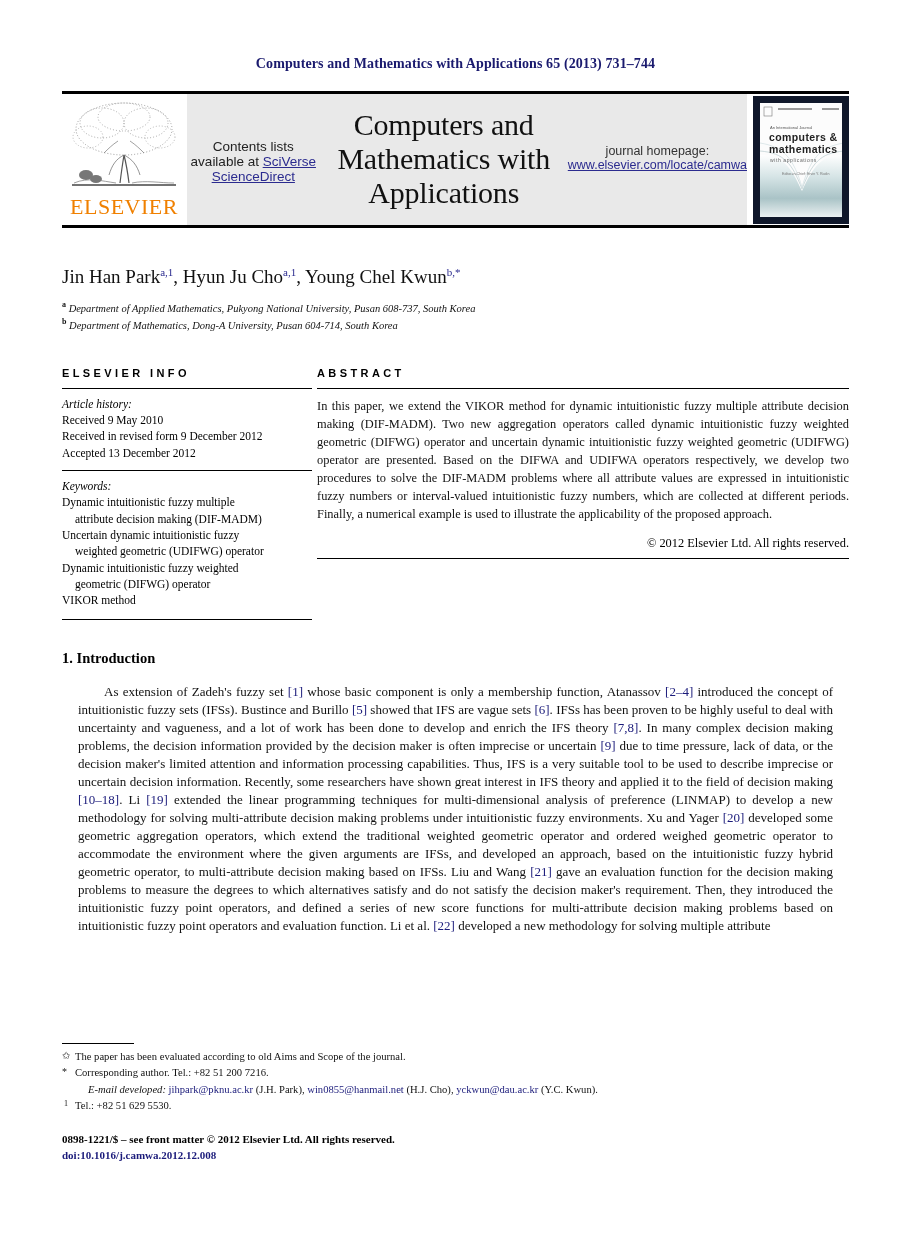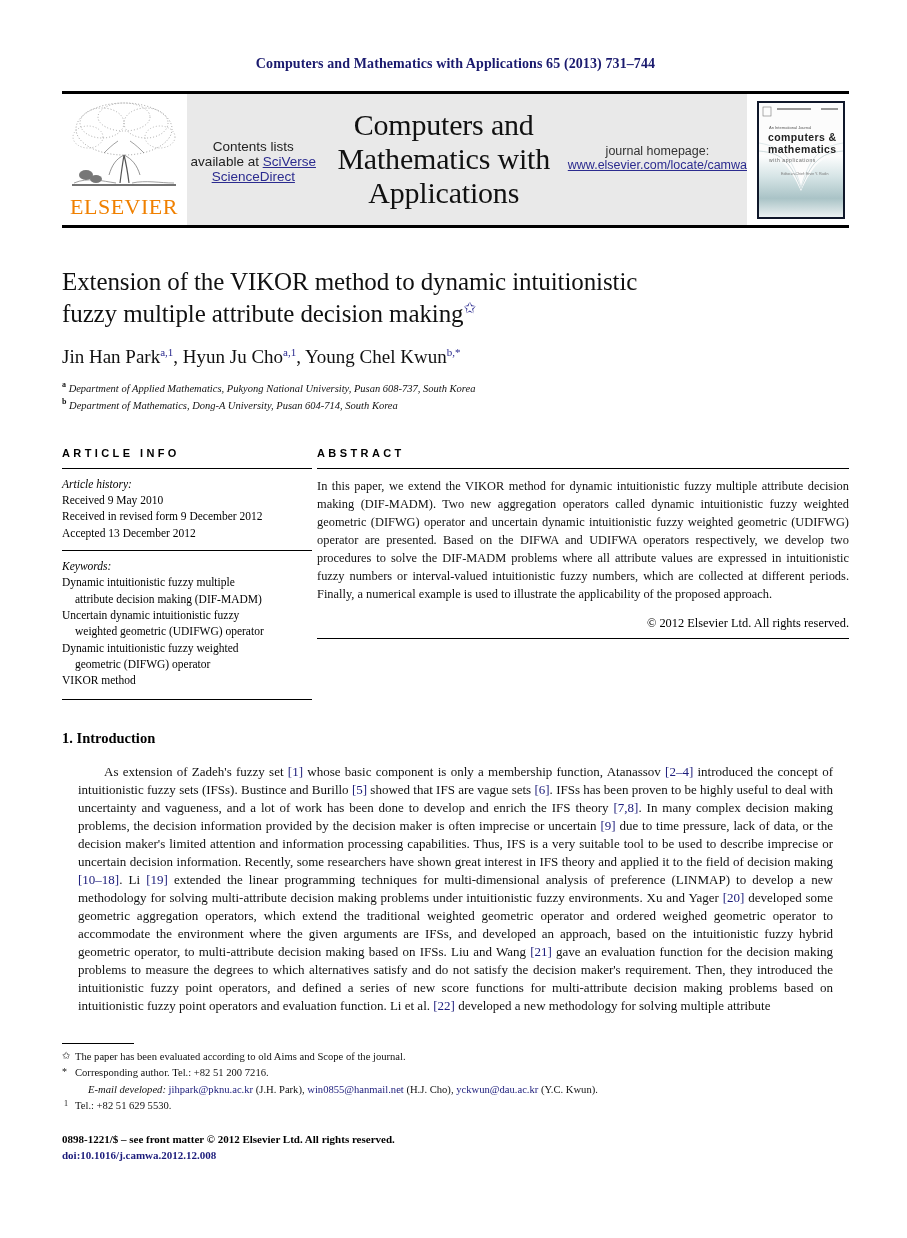--- a/index.html
+++ b/index.html
@@ -107,21 +107,21 @@
     flex: 0 0 96px;
     display: flex;
     align-items: center;
     justify-content: center;
     background: #ffffff;
     margin-left: 6px;
   }
   .cover-thumb {
     width: 84px;
     height: 114px;
-    border: 2px solid #0f172a;
+    border: 7px solid #0f172a;
     background: #fdfdfd;
     position: relative;
     overflow: hidden;
   }
 
   
   .title-block { margin-top: 38px; }
   .paper-title {
     font-family: "Liberation Serif", serif;
     font-size: 25px;
@@ -322,24 +322,20 @@
             <text x="9" y="50" font-family="Liberation Sans, sans-serif" font-size="10.5" font-weight="bold" fill="#222" letter-spacing="0.4">mathematics</text>
             <text x="10" y="59" font-family="Liberation Sans, sans-serif" font-size="5" fill="#666" letter-spacing="0.6">with applications</text>
             <text x="22" y="72" font-family="Liberation Sans, sans-serif" font-size="3.6" fill="#777">Editor-in-Chief: Ervin Y. Rodin</text>
           </svg>
         </div>
       </div>
 
     </div>
 
     <div class="title-block">
-      <h1 class="paper-title">
-        <span>Extension of the VIKOR method to dynamic intuitionistic</span><br>
-        <span>fuzzy multiple attribute decision making</span><span class="star">✩</span>
-      </h1>
 
       <div class="authors">
         <span>Jin Han Park</span><sup>a,1</sup>,
         <span>Hyun Ju Cho</span><sup>a,1</sup>,
         <span>Young Chel Kwun</span><sup>b,*</sup>
       </div>
 
       <div class="affiliations">
         <div>
           <sup>a</sup>
@@ -348,21 +344,21 @@
         <div>
           <sup>b</sup>
           <span>Department of Mathematics, Dong-A University, Pusan 604-714, South Korea</span>
         </div>
       </div>
     </div>
 
     <div class="info-abstract">
 
       <div class="col-info">
-        <div class="sect-head">ARTICLE INFO</div>
+        <div class="sect-head">ELSEVIER INFO</div>
         <div class="rule-thick"></div>
 
         <div class="hist-block">
           <div class="lbl">Article history:</div>
           <div>Received 9 May 2010</div>
           <div>Received in revised form 9 December 2012</div>
           <div>Accepted 13 December 2012</div>
         </div>
 
         <div class="rule-thin"></div>

